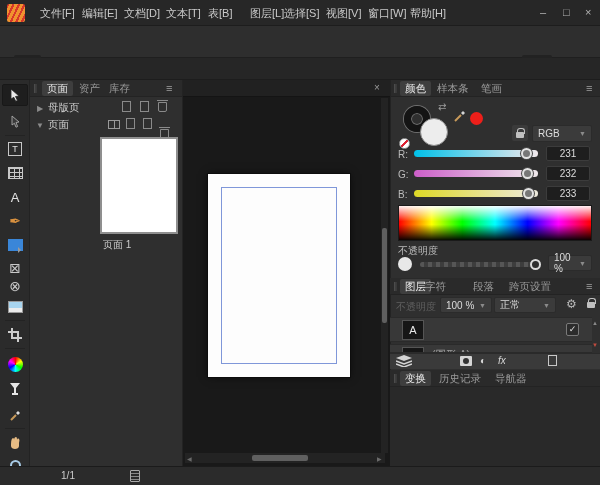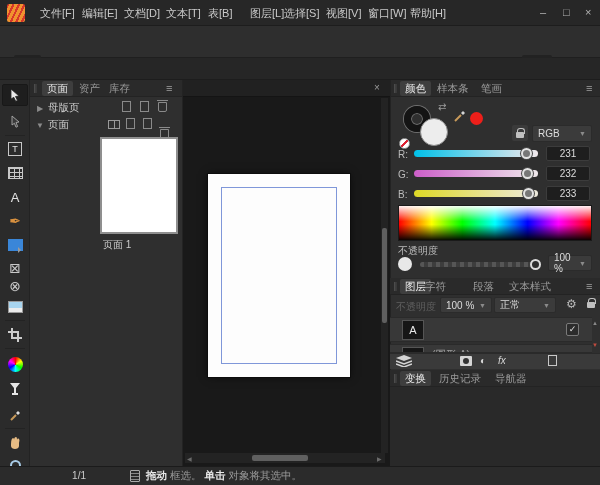--- a/index.html
+++ b/index.html
@@ -138,21 +138,21 @@
   font-size:9px;display:flex;align-items:center;justify-content:center;line-height:1}
 #laybar{left:390px;top:353px;width:210px;height:16px;background:#3a3a3a;border-top:1px solid #2a2a2a}
 .maskic{width:12px;height:10px;background:#d5d5d5;border-radius:1px;display:flex;align-items:center;justify-content:center}
 .maskic i{width:6px;height:6px;background:#333;border-radius:50%}
 .adjic{color:#d5d5d5;font-size:10px}
 .fxic{color:#d5d5d5;font-size:10px;font-style:italic}
 #rpbottom{left:390px;top:387px;width:210px;height:79px;background:#292929}
 
 
 #statusbar{left:0;top:466px;width:600px;height:19px;background:#2b2b2b;border-top:1px solid #1b1b1b}
-#pageind{left:50px;top:469px;width:36px;text-align:right;color:#cccccc;font-size:10px}
+#pageind{left:50px;top:469px;width:36px;text-align:center;color:#cccccc;font-size:10px}
 .statdoc{width:10px;height:12px;border:1px solid #aaa;border-radius:1px;
   background:repeating-linear-gradient(to bottom,transparent 0 2px,#888 2px 3px)}
 #hint{left:146px;top:469px;font-size:10.5px;color:#9a9a9a}
 #hint .b{color:#e8e8e8;font-weight:bold}
 #hint span{margin-right:3px}
 </style>
 </head>
 <body>
 
 <div id="app">
@@ -383,21 +383,21 @@
   <div class="a dd" style="left:548px;top:255px;width:44px;height:16px">
     <span>100 %</span>
     <span class="ddv">▼</span>
   </div>
 
   <div class="a phead" style="left:390px;top:278px;width:210px"></div>
   <div class="a handle" style="left:393px;top:281px">∥</div>
   <div class="ptab act a" style="left:400px;top:279px">图层</div>
   <div class="ptab a" style="left:420px;top:279px">字符</div>
   <div class="ptab a" style="left:468px;top:279px">段落</div>
-  <div class="ptab a" style="left:504px;top:279px">文本样式</div>
+  <div class="ptab a" style="left:504px;top:279px">跨页设置</div>
   <div class="a hamb" style="left:586px;top:280px">≡</div>
 
   <div class="a dim nw" style="left:396px;top:300px;font-size:10px">不透明度</div>
   <div class="a dd" style="left:440px;top:297px;width:52px;height:16px">
     <span>100 %</span>
     <span class="ddv">▼</span>
   </div>
   <div class="a dd" style="left:494px;top:297px;width:62px;height:16px">
     <span>正常</span>
     <span class="ddv">▼</span>
@@ -438,17 +438,14 @@
   <div class="ptab a" style="left:434px;top:371px">历史记录</div>
   <div class="ptab a" style="left:490px;top:371px">导航器</div>
   <div id="rpbottom" class="a"></div>
 
   <div id="statusbar" class="a">
 
     <div class="a" id="pageind" style="top:3px">1/1</div>
 
     <div class="a statdoc" style="left:130px;top:3px"></div>
   </div>
-  <div id="hint" class="a nw">
-    <span class="b">拖动</span><span>框选。</span><span class="b">单击</span><span>对象将其选中。</span>
-  </div>
 
 </div>
 
 </body></html>

